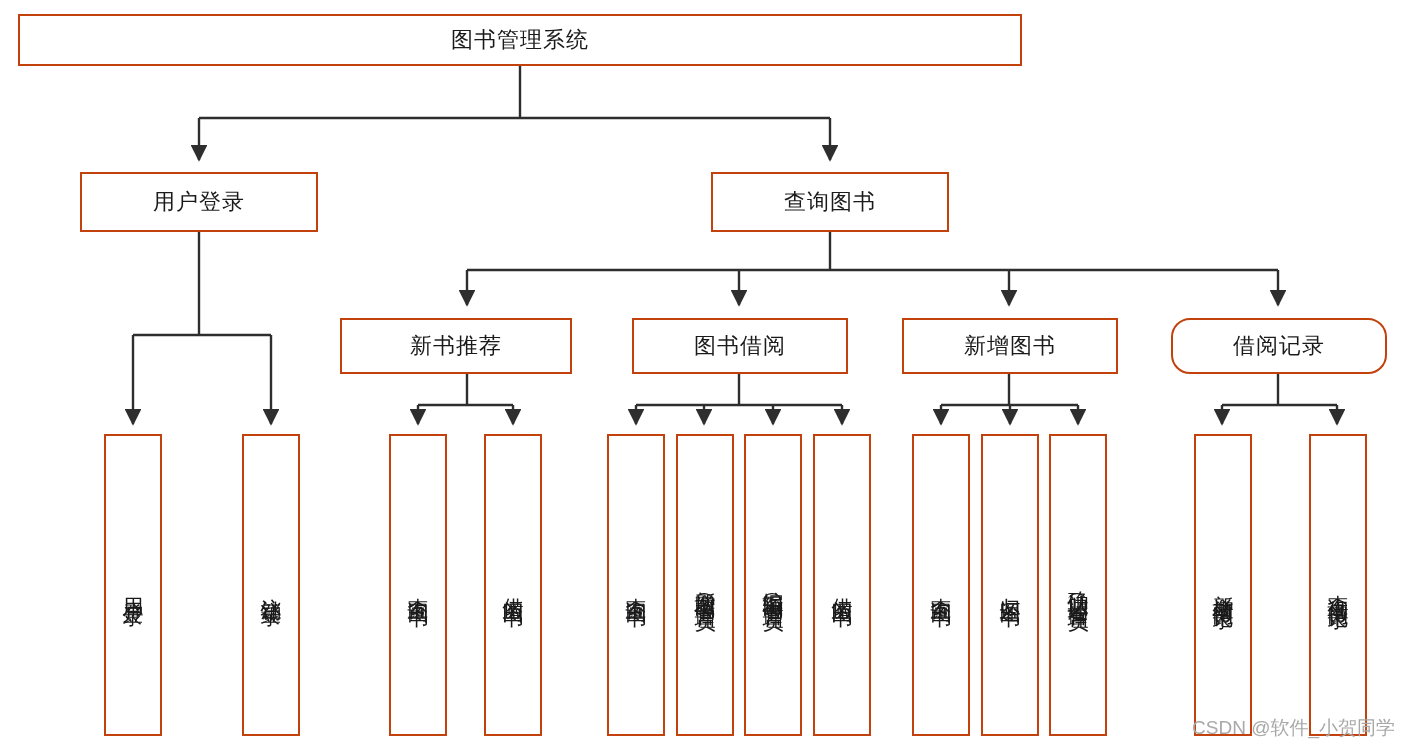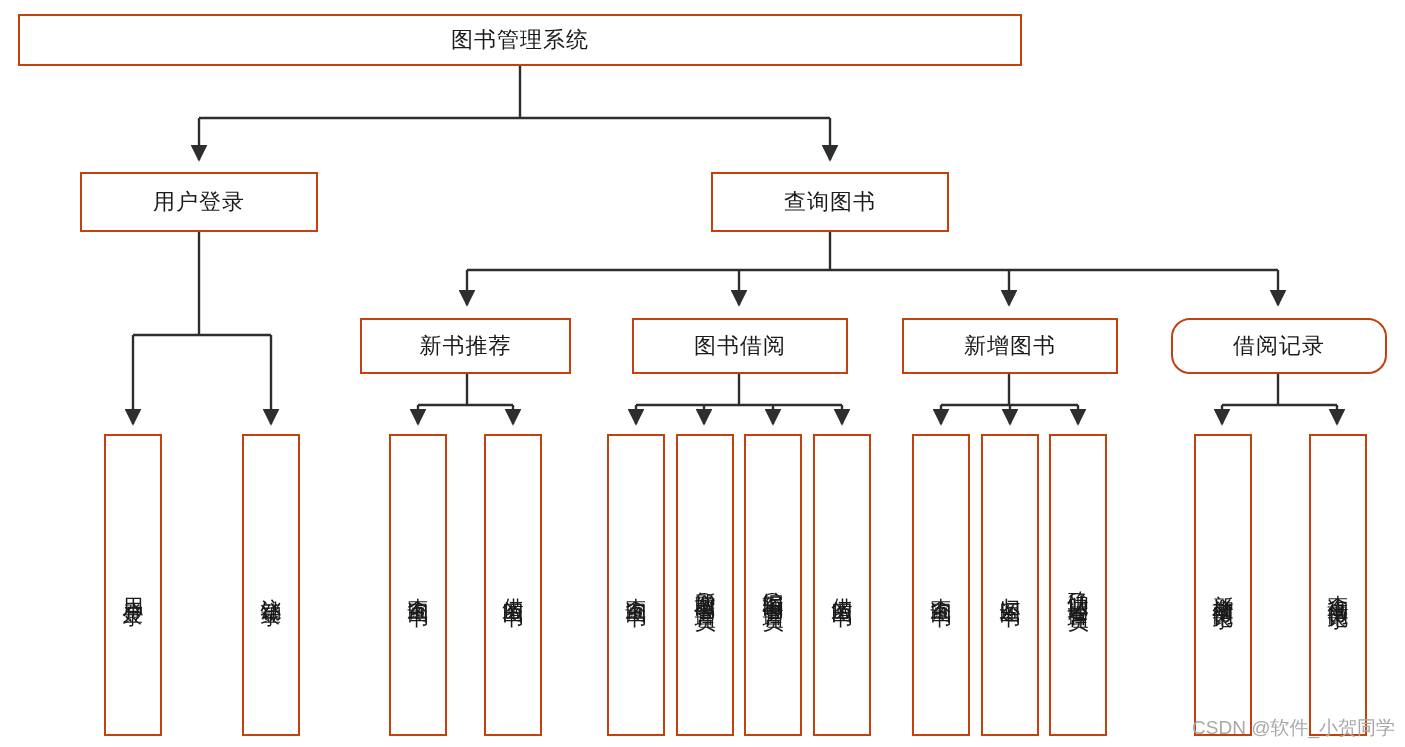--- a/index.html
+++ b/index.html
@@ -123,21 +123,21 @@
     <span>图书管理系统</span>
   </div>
 
   <div class="node horiz" style="left:80px; top:172px; width:238px; height:60px;">
     <span>用户登录</span>
   </div>
   <div class="node horiz" style="left:711px; top:172px; width:238px; height:60px;">
     <span>查询图书</span>
   </div>
 
-  <div class="node horiz" style="left:360px; top:318px; width:211px; height:56px;text-align:right;">
+  <div class="node horiz" style="left:340px; top:318px; width:232px; height:56px;text-align:right;">
     <span>新书推荐</span>
   </div>
   <div class="node horiz" style="left:632px; top:318px; width:216px; height:56px;">
     <span>图书借阅</span>
   </div>
   <div class="node horiz" style="left:902px; top:318px; width:216px; height:56px;">
     <span>新增图书</span>
   </div>
   <div class="node horiz" style="left:1171px; top:318px; width:216px; height:56px;border-radius:19px;">
     <span>借阅记录</span>

